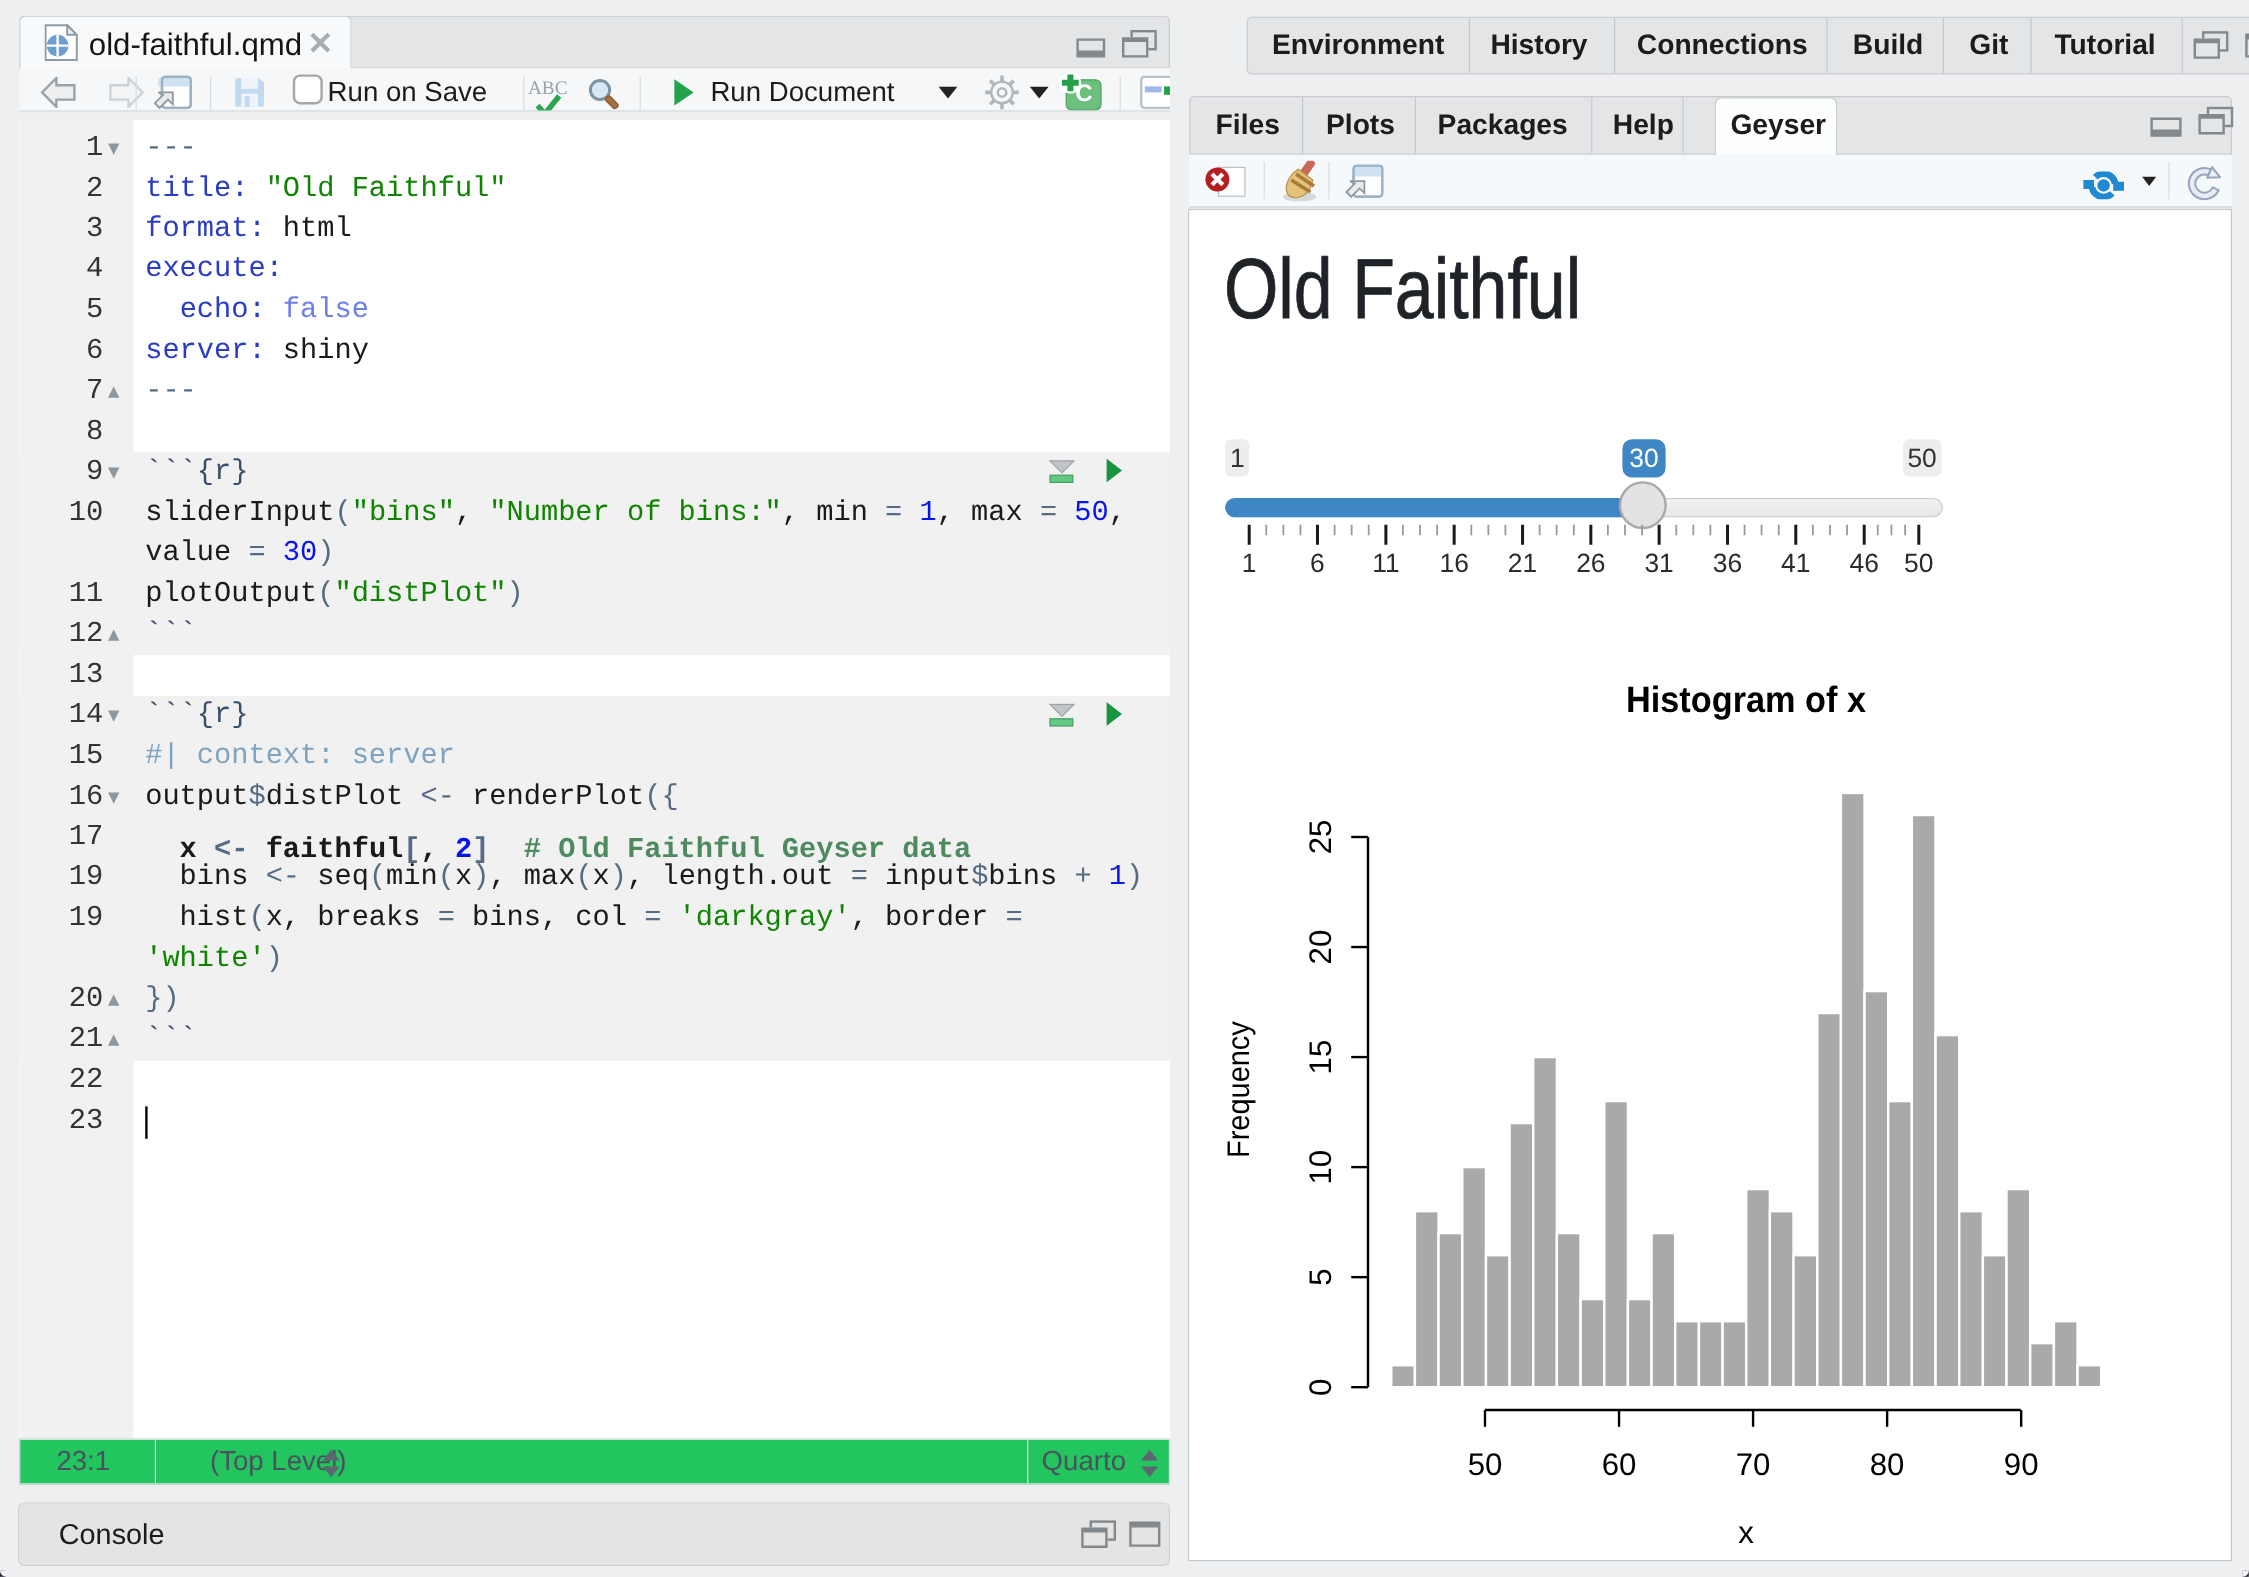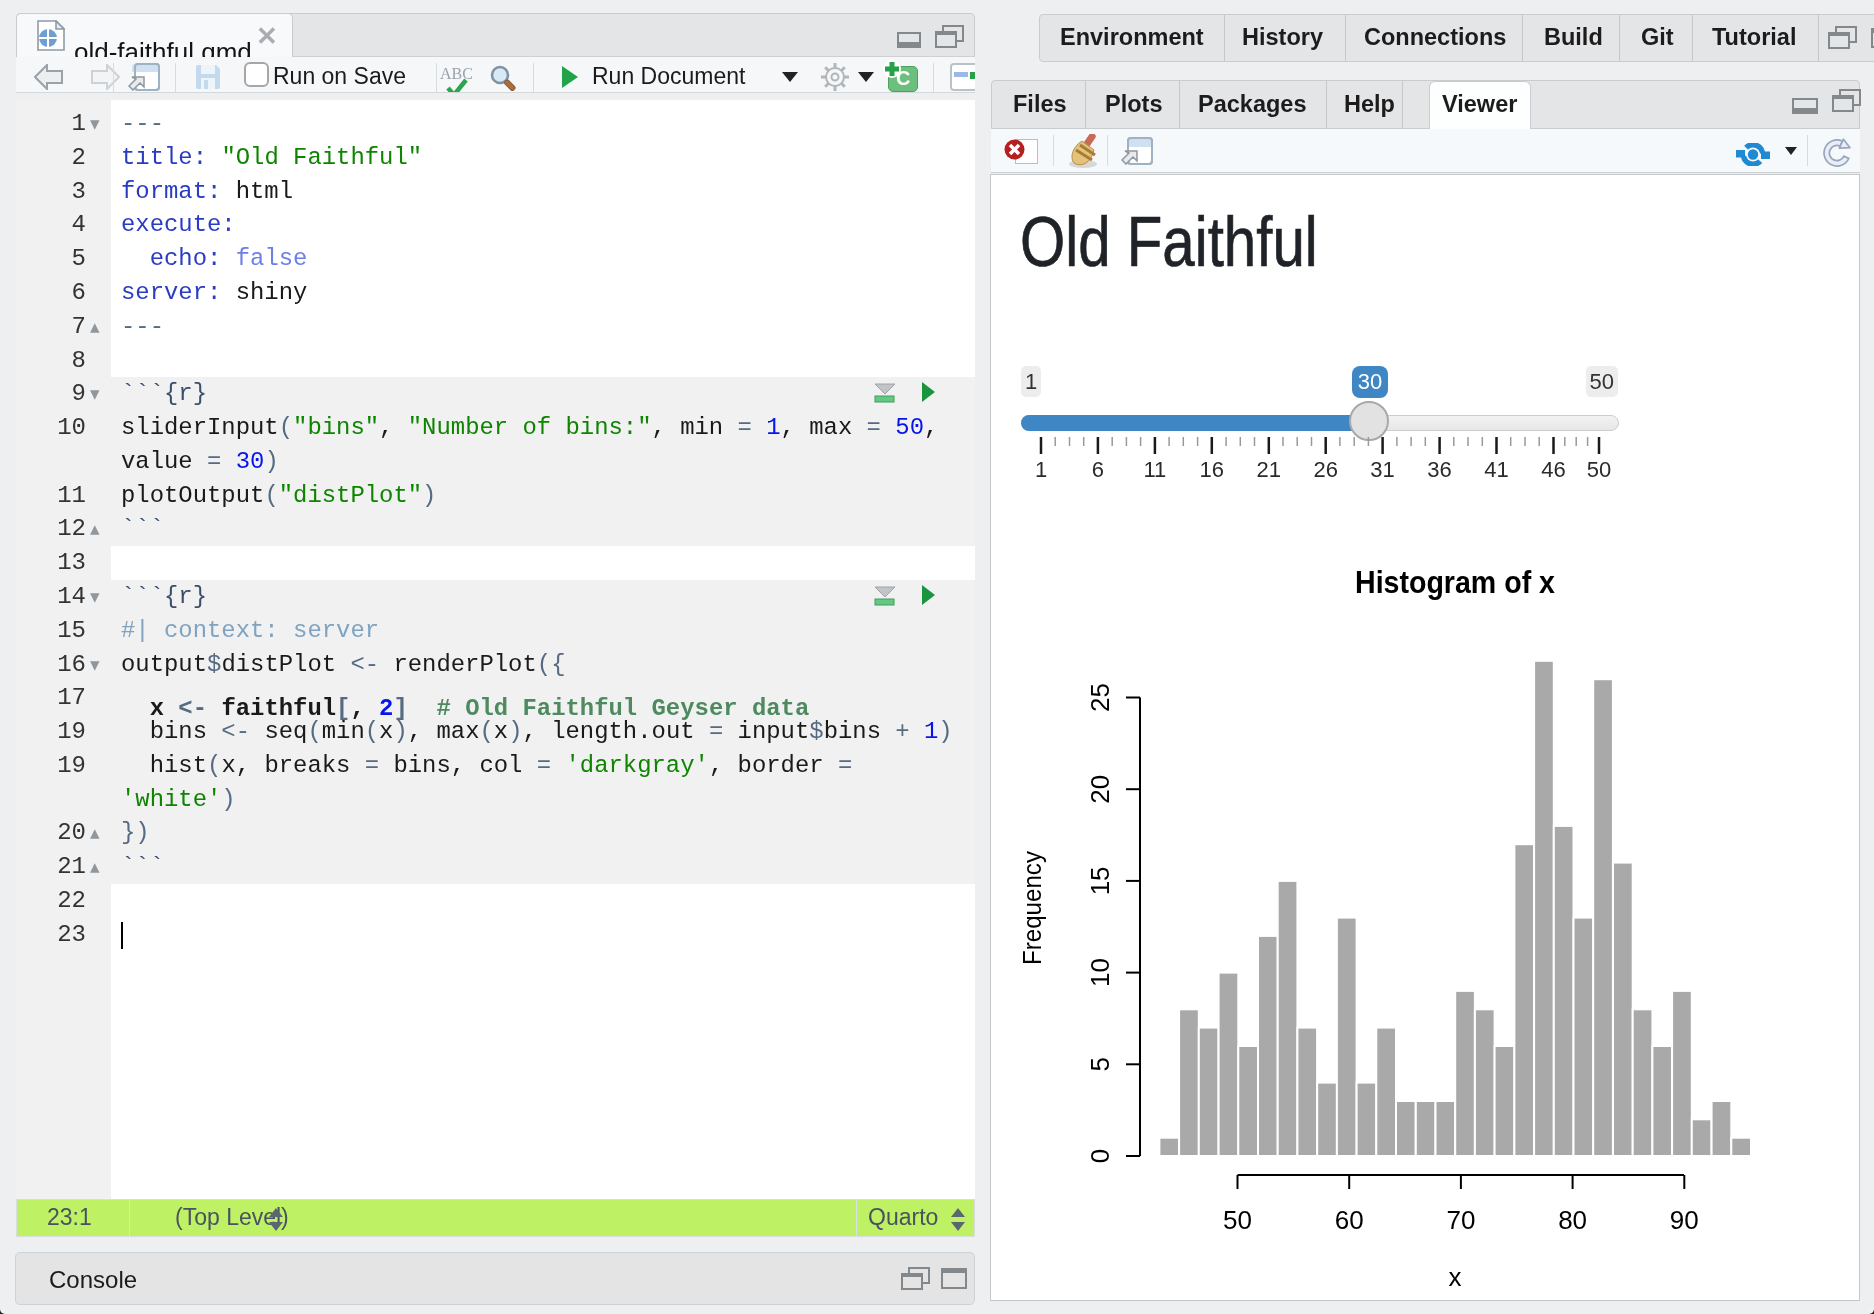--- a/index.html
+++ b/index.html
@@ -32,21 +32,21 @@
 <div class="abs" id="leftpane" style="left:16px; top:13px; width:959px; height:1224px;">
 
   <div class="abs" style="left:0; top:0; width:959px; height:44px; background:#e3e5e6; border:1px solid #c9cccf; border-bottom:1px solid #cdd0d2; border-radius:5px 5px 0 0;"></div>
   <div class="abs" style="left:0; top:0; width:277px; height:45px; background:#f7f9fa; border:1px solid #c9cccf; border-bottom:none; border-radius:5px 5px 0 0;"></div>
   <svg class="abs" id="tabicon" style="left:21px; top:7px;" width="28" height="31" viewBox="0 0 28 31">
     <path d="M1 1 L19 1 L27 9 L27 30 L1 30 Z" fill="#fff" stroke="#8e9ba5" stroke-width="1.6"></path>
     <path d="M19 1 L19 9 L27 9 Z" fill="#e8edf1" stroke="#8e9ba5" stroke-width="1.6"></path>
     <circle cx="11" cy="18" r="9" fill="#6f9fd0"></circle>
     <path d="M11 9 L11 27 M2 18 L20 18" stroke="#fff" stroke-width="2"></path>
   </svg>
-  <div class="abs" style="left:58px; top:24px; font-size:26px; color:#141414;">old-faithful.qmd</div>
+  <div class="abs" style="left:58px; top:9px; font-size:26px; color:#141414;">old-faithful.qmd</div>
   <div class="abs" style="left:240px; top:8px; font-size:26px; color:#a9adb1; font-weight:bold;">✕</div>
 
   <div class="abs" style="left:881px; top:19px; width:24px; height:16px; border:2px solid #82888c; border-bottom-width:6px;"></div>
   <div class="abs" style="left:926px; top:12px; width:22px; height:17px; border:2px solid #82888c; background:#e3e5e6;"></div>
   <div class="abs" style="left:919px; top:18px; width:22px; height:17px; border:2px solid #82888c; background:#e3e5e6; border-top-width:4px;"></div>
 
   <div class="abs" id="ltoolbar" style="left:0; top:44px; width:959px; height:36px; background:#f5f7f9; border-bottom:1px solid #d5d8da; overflow:hidden;">
 
     <svg class="abs" style="left:18px; top:7px;" width="86" height="26" viewBox="0 0 86 26">
       <path d="M13 1 L13 7 L28 7 L28 19 L13 19 L13 25 L1 13 Z" fill="#eceef0" stroke="#9aa1a7" stroke-width="2"></path>
@@ -197,21 +197,21 @@
       <div class="row code" style="top:716.4px;"><span class="o">})</span></div>
       <div class="gnum" style="top:750.2px;">21</div>
       <div class="farr" style="top:750.2px;">▴</div>
       <div class="row code" style="top:750.2px;"><span class="fence">```</span></div>
       <div class="gnum" style="top:783.9px;">22</div>
       <div class="gnum" style="top:817.7px;">23</div>
       <div class="abs" style="left:105px; top:821.7px; width:2px; height:27px; background:#000;"></div>
     </div>
   </div>
 
-  <div class="abs" id="statusbar" style="left:0; top:1186px; width:959px; height:38px; background:#bef264; border:1px solid #dadde0; font-size:23px; color:#49525e;">
+  <div class="abs" id="statusbar" style="left:0; top:1186px; width:959px; height:38px; background:#22c55e; border:1px solid #dadde0; font-size:23px; color:#49525e;">
     <div class="abs" style="left:30px; top:4px;">23:1</div>
     <div class="sep-v" style="left:112px; top:0; height:36px; background:#dde0e2;"></div>
     <div class="abs" style="left:126px; top:4px;margin-left:32px;">(Top Level)</div>
     <div class="abs updown" style="left:252px; top:8px;"></div>
     <div class="sep-v" style="left:839px; top:0; height:36px; background:#dde0e2;"></div>
     <div class="abs" style="left:851px; top:4px;">Quarto</div>
     <div class="abs updown" style="left:934px; top:8px;"></div>
   </div>
 </div>
 
@@ -247,21 +247,21 @@
   <div class="abs tabtext" style="left:21px; top:10px;">Files</div>
   <div class="sep-v" style="left:93px; top:0; height:47px;"></div>
   <div class="abs tabtext" style="left:113px; top:10px;">Plots</div>
   <div class="sep-v" style="left:187px; top:0; height:47px;"></div>
   <div class="abs tabtext" style="left:206px; top:10px;">Packages</div>
   <div class="sep-v" style="left:334px; top:0; height:47px;"></div>
   <div class="abs tabtext" style="left:352px; top:10px;">Help</div>
   <div class="sep-v" style="left:410px; top:0; height:47px;"></div>
 
   <div class="abs" style="left:437px; top:0px; width:102px; height:49px; background:#fdfefe; border:1px solid #c9cccf; border-bottom:none; border-radius:6px 6px 0 0;"></div>
-  <div class="abs tabtext" style="left:450px; top:10px;">Viewer</div>
+  <div class="abs tabtext" style="left:450px; top:10px;">Geyser</div>
 
   <div class="abs" style="left:800px; top:17px; width:26px; height:16px; border:2px solid #82888c; border-bottom-width:6px;"></div>
 
   <div class="abs" style="left:847px; top:8px; width:22px; height:17px; border:2px solid #82888c; background:#e4e5e7;"></div>
   <div class="abs" style="left:840px; top:14px; width:22px; height:17px; border:2px solid #82888c; background:#e4e5e7; border-top-width:4px;"></div>
 </div>
 <div class="abs" id="rtoolbar" style="left:991px; top:129px; width:869px; height:44px; background:#f6f9fb; border-bottom:1px solid #cccfd2;">
 
   <div class="abs" style="left:24px; top:10px; width:23px; height:25px; background:#fff; border:1px solid #b9bfc4;"></div>
   <svg class="abs" style="left:13px; top:10px;" width="21" height="21" viewBox="0 0 21 21">

